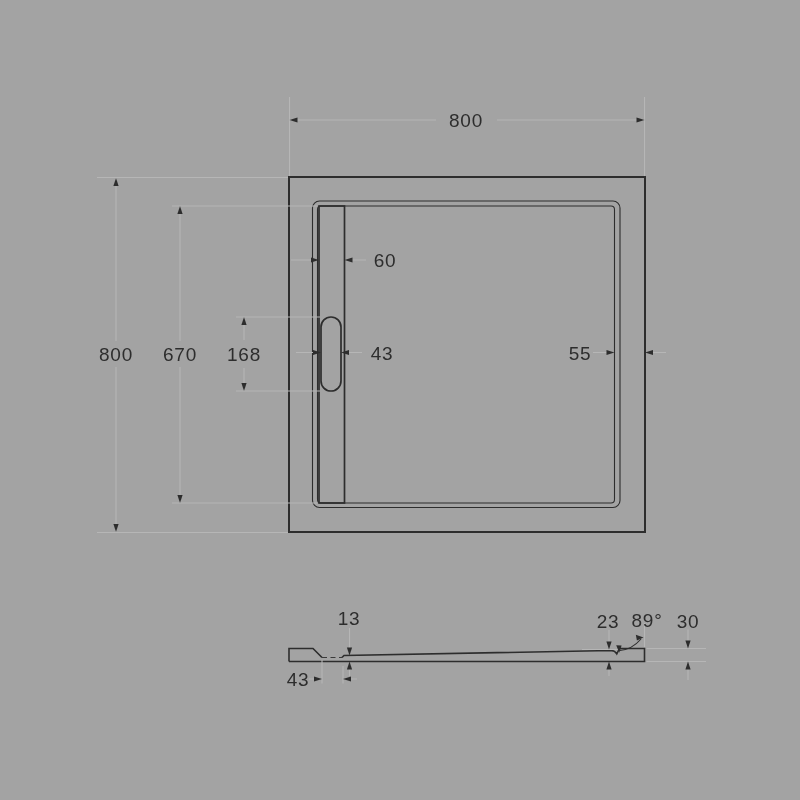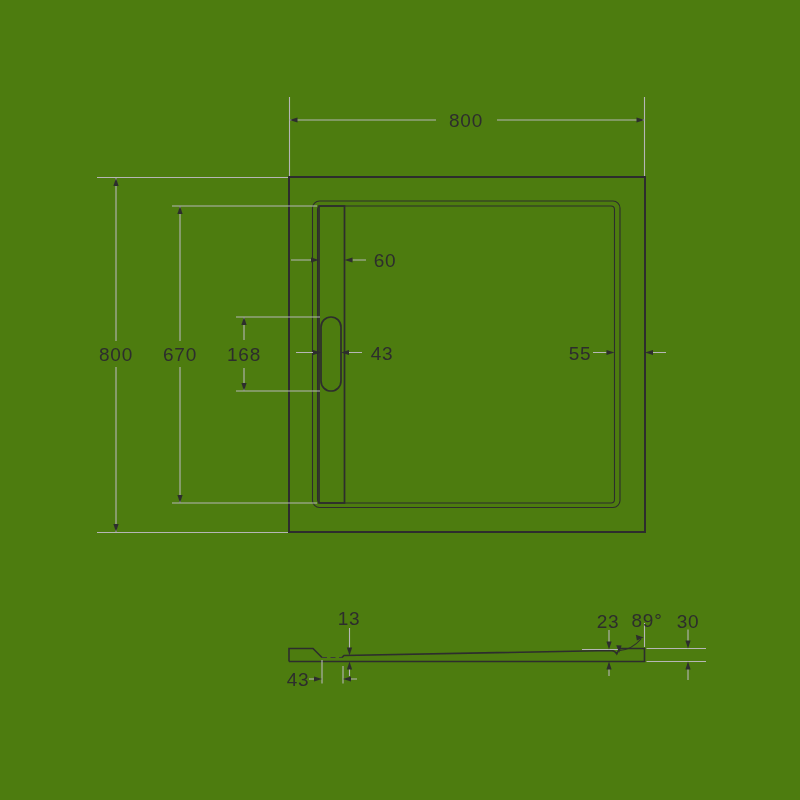--- a/index.html
+++ b/index.html
@@ -1,16 +1,16 @@
 <!DOCTYPE html>
 <html><head>
 <meta charset="utf-8">
 <style>
   html,body{margin:0;padding:0;background:#ffffff;}
-  .canvas{width:800px;height:800px;position:relative;background:#4d7c0f;}
+  .canvas{width:800px;height:800px;position:relative;background:#a3a3a3;}
   svg{display:block;}
   .blk{fill:none;stroke:#2d2d2d;}
   .w2{stroke-width:2;}
   .w17{stroke-width:1.7;}
   .w16{stroke-width:1.6;}
   .w11{stroke-width:1.1;}
   .dim{fill:none;stroke:#b6b6b6;stroke-width:1.1;}
   .dash{fill:none;stroke:#3a3a3a;stroke-width:1.2;stroke-dasharray:5 3.5;}
   .arr{fill:#2d2d2d;stroke:none;}
   text.t{font-family:"Liberation Sans", sans-serif;font-size:19px;fill:#2d2d2d;

